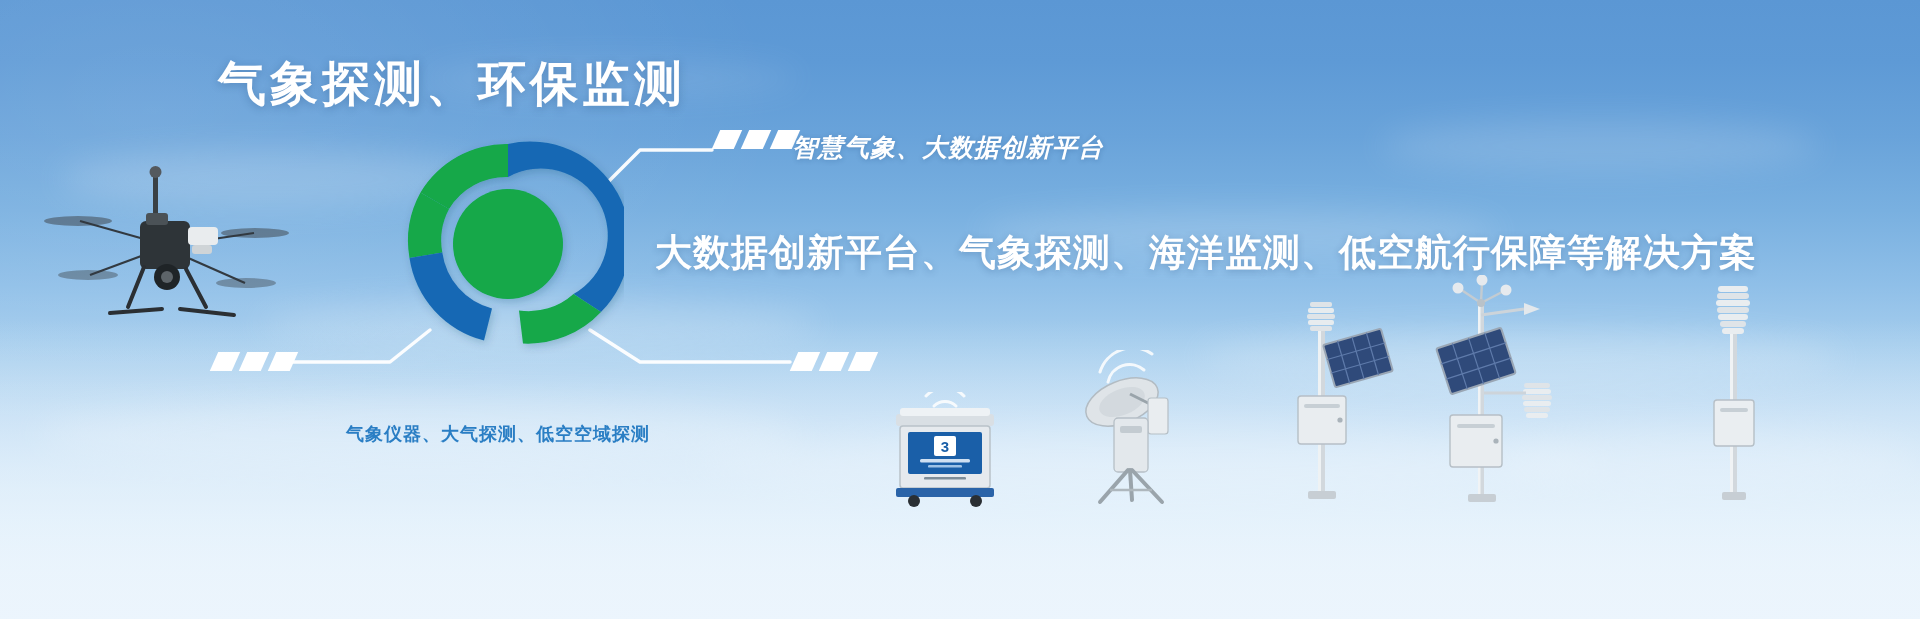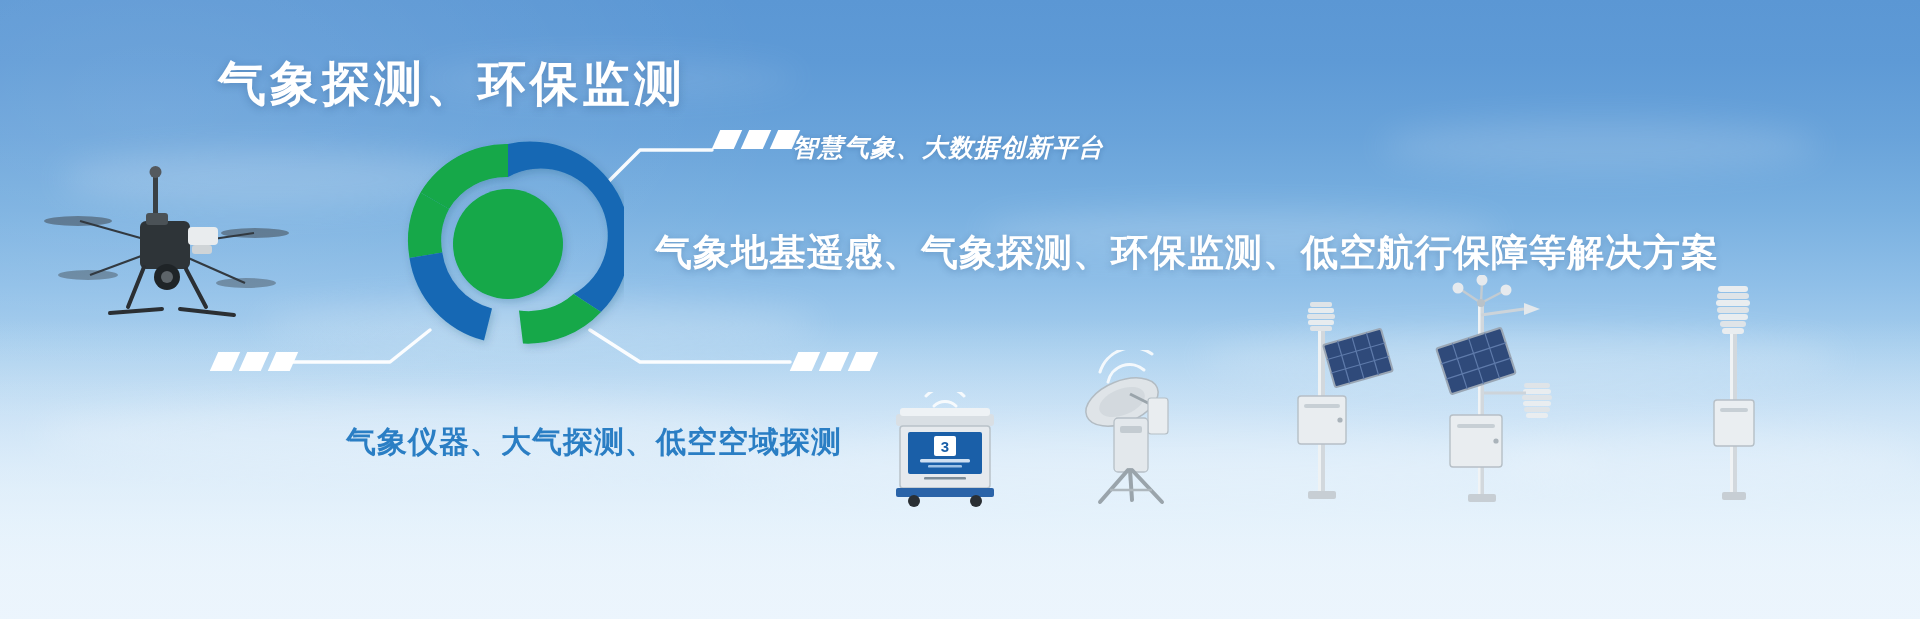--- a/index.html
+++ b/index.html
@@ -89,21 +89,21 @@
     font-style:italic;
   }
   .callout-main {
     position:absolute; left:655px; top:228px;
     font-size:37px; font-weight:bold; color:#ffffff;
     letter-spacing:1px; white-space:nowrap;
     text-shadow:0 2px 7px rgba(20,60,110,.25);
   }
   .callout-bottom {
     position:absolute; left:346px; top:422px;
-    font-size:30px; font-weight:bold; color:#2a7ec4;
+    font-size:18px; font-weight:bold; color:#2a7ec4;
     letter-spacing:1px; white-space:nowrap;
   }
 
   
   .drone { position:absolute; left:40px; top:155px; width:250px; height:185px; }
 
   
   .equip { position:absolute; }
 
   
@@ -182,21 +182,21 @@
 
         <circle cx="116" cy="116" r="55" fill="#13a84a"></circle>
       </g>
     </svg>
   </div>
 
   <div class="headline">气象探测、环保监测</div>
 
   <div class="callout-top">智慧气象、大数据创新平台</div>
 
-  <div class="callout-main">气象地基遥感、气象探测、环保监测、低空航行保障等解决方案</div>
+  <div class="callout-main">大数据创新平台、气象探测、海洋监测、低空航行保障等解决方案</div>
 
   <div class="callout-bottom">气象仪器、大气探测、低空空域探测</div>
 
   <div class="drone">
     <svg width="250" height="185" viewBox="0 0 250 185">
       <g stroke="#2b2f33" stroke-width="2.2" fill="none" opacity="0.92">
 
         <ellipse cx="38" cy="66" rx="34" ry="5" fill="#3c4247" opacity="0.55" stroke="none"></ellipse>
         <ellipse cx="215" cy="78" rx="34" ry="5" fill="#3c4247" opacity="0.55" stroke="none"></ellipse>
         <ellipse cx="48" cy="120" rx="30" ry="5" fill="#3c4247" opacity="0.45" stroke="none"></ellipse>

